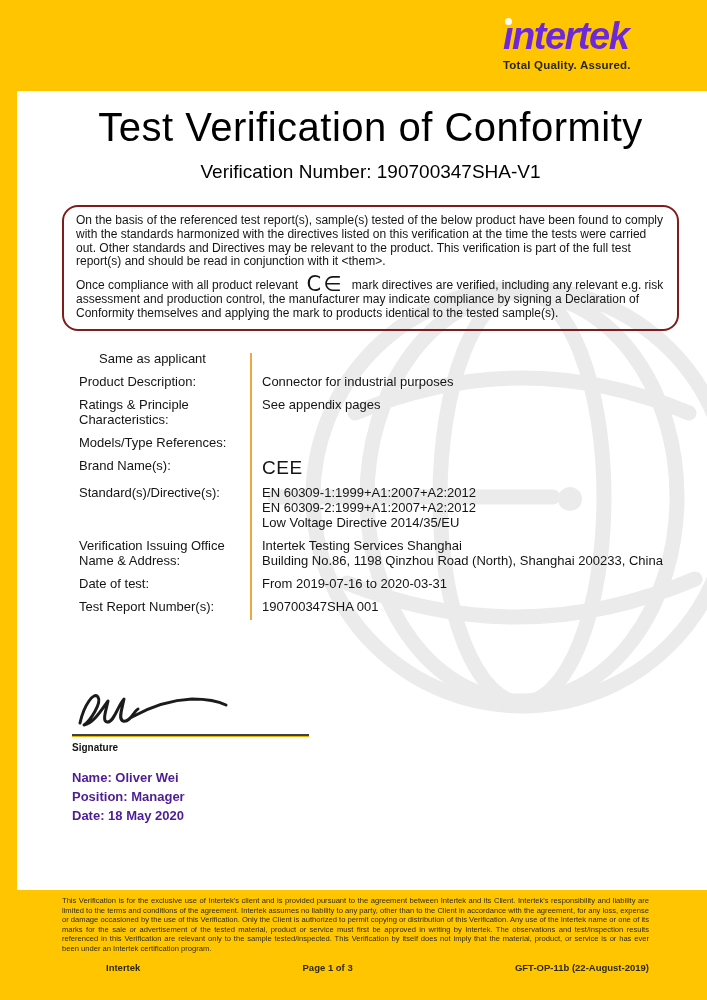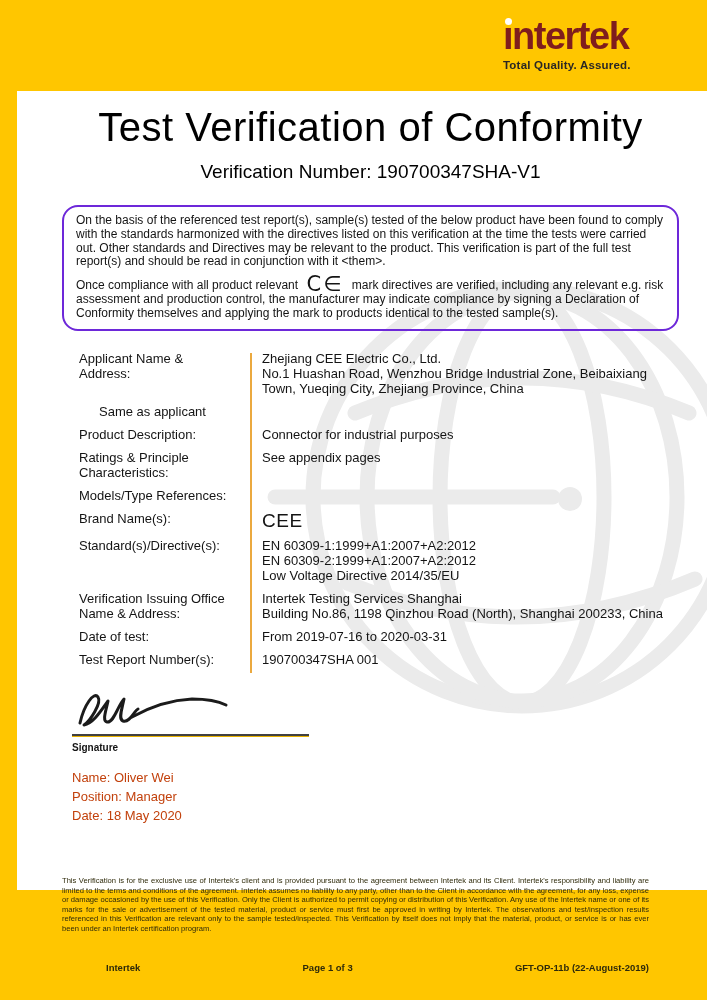--- a/index.html
+++ b/index.html
@@ -15,22 +15,23 @@
     overflow: hidden;
   }
 
   
   .logo { position: absolute; top: 17px; left: 503px; }
   .logo-word {
     position: relative;
     font-size: 38px;
     font-weight: 700;
     letter-spacing: -1.5px;
-    color: #7f1d1d;
+    color: #6d28d9;
     line-height: 1;
+    font-style: italic;
   }
   .i-dot {
     position: absolute;
     left: 2px; top: 1px;
     width: 7px; height: 7px;
     border-radius: 50%;
     background: #ffffff;
   }
   .logo-tagline {
     margin-top: 4px;
@@ -67,21 +68,21 @@
     text-align: center;
     font-size: 19px;
     font-weight: 400;
     color: #000000;
   }
 
   .intro-box {
     position: absolute;
     top: 114px; left: 45px;
     width: 617px;
-    border: 2px solid #6d28d9;
+    border: 2px solid #7f1d1d;
     border-radius: 16px;
     padding: 7px 12px 8px 12px;
     font-size: 12px;
     line-height: 13.8px;
     color: #141414;
   }
   .intro-box p { margin: 0; }
   .intro-box p + p { margin-top: 10px; }
   .ce {
     font-size: 21px;
@@ -129,26 +130,26 @@
   }
 
   
   .sig-block { position: absolute; top: 592px; left: 55px; width: 240px; }
   .sig-img { display: block; margin-left: 2px; }
   .sig-line {
     width: 237px; height: 3px; margin-top: 3px;
     background: linear-gradient(#414141 62%, #E9B200 38%);
   }
   .sig-caption { margin-top: 5px; font-size: 10px; font-weight: 700; color: #141414; }
-  .sig-meta { margin-top: 15px; font-size: 13px; font-weight: 400; color: #c2410c; line-height: 19px; }
+  .sig-meta { margin-top: 15px; font-size: 13px; font-weight: 700; color: #4c1d95; line-height: 19px; }
 
   
   .disclaimer {
     position: absolute;
-    top: 876px; left: 62px;
+    top: 896px; left: 62px;
     width: 587px;
     font-size: 7.6px;
     line-height: 9.6px;
     color: #2E2A0A;
     text-align: justify;
     font-weight: 500;
   }
   .footer-row {
     position: absolute;
     top: 962px; left: 62px;
@@ -196,25 +197,20 @@
       <p>
         <span>Once compliance with all product relevant</span>
         <span class="ce">C∈</span>
         <span>mark directives are verified, including any relevant e.g. risk assessment and production control, the manufacturer may indicate compliance by signing a Declaration of Conformity themselves and applying the mark to products identical to the tested sample(s).</span>
       </p>
     </div>
 
     <div class="fields">
       <div class="fields-divider"></div>
 
-      <div class="field-row">
-        <div class="field-label">Applicant Name &amp; Address:</div>
-        <div class="field-value">Zhejiang CEE Electric Co., Ltd.
-No.1 Huashan Road, Wenzhou Bridge Industrial Zone, Beibaixiang Town, Yueqing City, Zhejiang Province, China</div>
-      </div>
 
       <div class="field-row">
         <div class="field-value">Same as applicant</div>
       </div>
 
       <div class="field-row">
         <div class="field-label">Product Description:</div>
         <div class="field-value">Connector for industrial purposes</div>
       </div>
 

